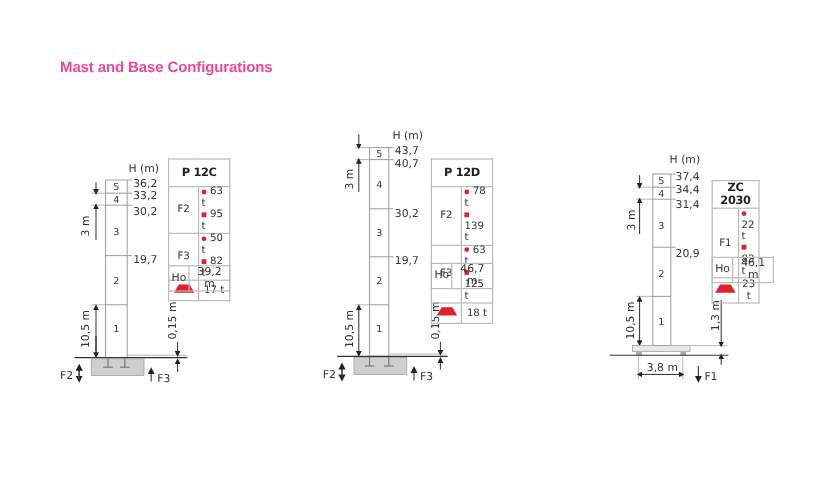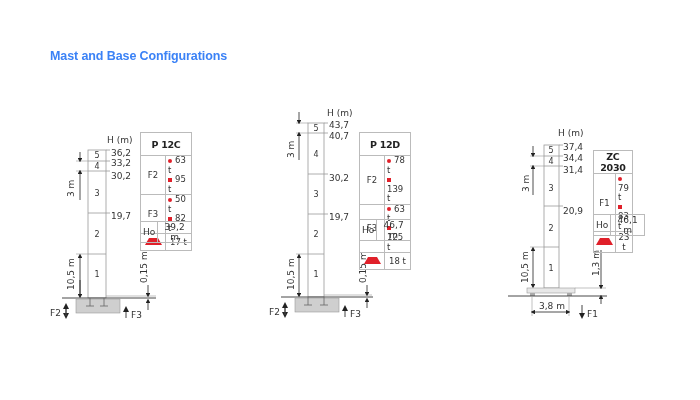--- a/index.html
+++ b/index.html
@@ -1,19 +1,19 @@
 <!DOCTYPE html>
 <html><head>
   <meta charset="utf-8">
   <style>
     html, body { margin: 0; padding: 0; background: #ffffff; }
     body { width: 700px; height: 400px; position: relative; overflow: hidden;
            font-family: "Liberation Sans", sans-serif; color: #222; }
     .title { position: absolute; left: 50px; top: 49px; font-size: 12.5px; font-weight: bold;
-             color: #3b82f6; letter-spacing: -0.1px; }
+             color: #ec4899; letter-spacing: -0.1px; }
     .diagram { position: absolute; left: 0; top: 0; width: 700px; height: 400px; }
     svg text { font-family: "DejaVu Sans", sans-serif; fill: #333; }
     .spec { position: absolute; border-collapse: collapse; font-family: "DejaVu Sans", sans-serif;
             font-size: 8.5px; color: #333; }
     .spec td { border: 1px solid #bbb; padding: 0 2px; height: 16px; text-align: center; }
     .spec .head td { font-weight: bold; font-size: 9.5px; height: 22px; color: #222; letter-spacing: -0.3px; }
     .spec .loads { text-align: left; padding: 0 3px 0 2px; line-height: 9.5px; }
     .dot { display: inline-block; width: 4px; height: 4px; border-radius: 50%; background: #e0202a; margin-right: 3px; vertical-align: middle; }
     .sq { display: inline-block; width: 4px; height: 4px; background: #e0202a; margin-right: 3px; vertical-align: middle; }
     .lbl { width: 20px; }
@@ -252,21 +252,21 @@
   </table>
 
 <table class="spec" style="left:593px; top:150px; width:28px;">
   <tbody>
       <tr class="head">
         <td colspan="2">ZC 2030</td>
       </tr>
   <tr>
     <td class="lbl">F1</td>
     <td class="loads">
-      <div><span class="dot"></span><span>79 t</span></div>
+      <div><span class="dot"></span><span>22 t</span></div>
       <div><span class="sq"></span><span>83 t</span></div>
     </td>
   </tr>
   <tr>
     <td class="lbl"><span class="trap"></span></td>
     <td>23 t</td>
   </tr>
 </tbody>
   </table>
 <table class="ho" style="left:593px; top:214px; width:52px;">

